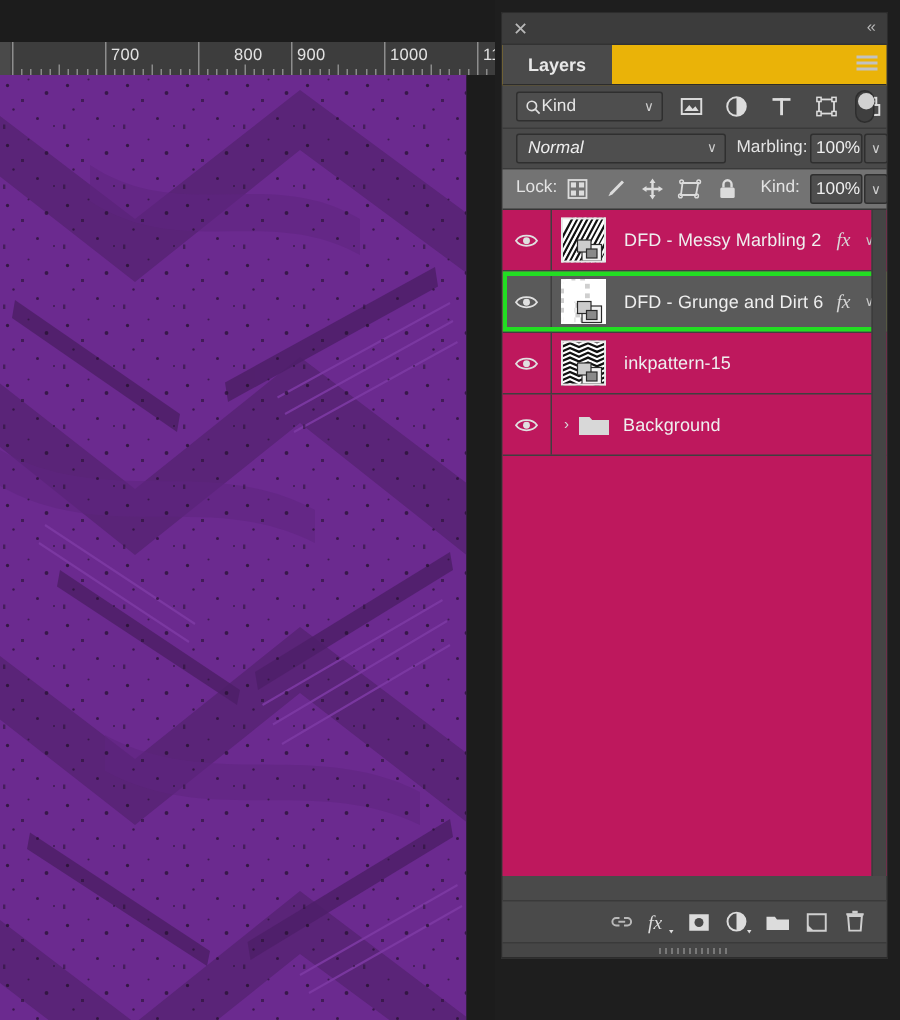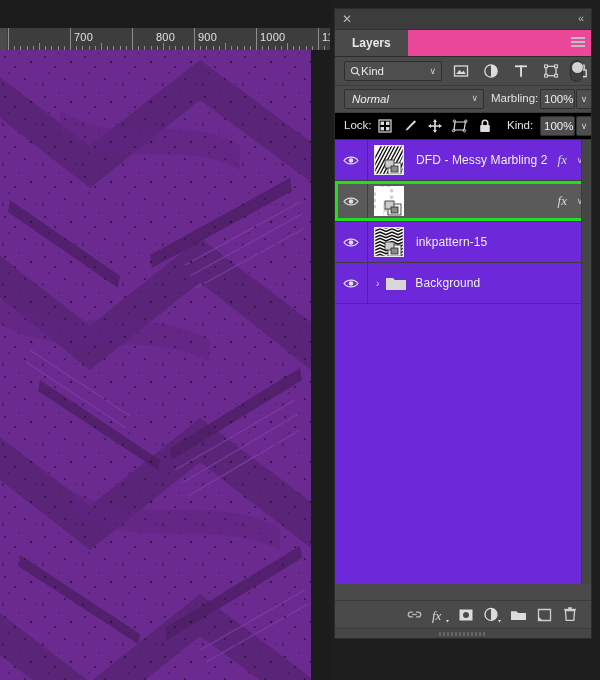--- a/index.html
+++ b/index.html
@@ -137,21 +137,21 @@
     right: 7px; top: 3px;
     color: #b8b8b8;
     font-size: 11px;
     line-height: 13px;
     cursor: pointer;
   }
 
   .tabrow {
     position: relative;
     height: 26px;
-    background: #ec4899;
+    background: #eab308;
     border-bottom: 1px solid #2c2c2c;
   }
   .tab {
     position: absolute;
     left: 0; top: 0;
     height: 26px;
     padding: 0 17px;
     background: #4a4a4a;
     color: #e8e8e8;
     font-size: 12px;
@@ -296,21 +296,21 @@
     color: #cfcfcf;
     font-size: 9px;
     line-height: 19px;
     cursor: pointer;
   }
 
   
   .lock-row {
     position: relative;
     height: 26px;
-    background: #000000;
+    background: #737373;
     border-bottom: 1px solid #353535;
   }
   .lock-text {
     position: absolute;
     left: 9px; top: 6px;
     color: #e3e3e3;
     font-size: 11.5px;
   }
   .lic {
     position: absolute;
@@ -322,21 +322,21 @@
     position: absolute;
     left: 172px; top: 6px;
     color: #e3e3e3;
     font-size: 11.5px;
   }
 
   
   .layer-list {
     position: relative;
     height: 444px;
-    background: #6d28d9;
+    background: #be185d;
     overflow: hidden;
   }
   .layer-row {
     position: relative;
     height: 40px;
     border-bottom: 1px solid #3f3f3f;
     display: flex;
     align-items: center;
     cursor: pointer;
   }
@@ -779,20 +779,21 @@
                   <path d="M23 1 L29 1 L29 6"></path>
                   <path d="M1 24 L1 29 L7 29"></path>
                   <path d="M23 29 L29 29 L29 24"></path>
                 </g>
                 <g>
     <rect x="14" y="18" width="13" height="11" fill="#f2f2f2" stroke="#2a2a2a" stroke-width="0.8"></rect>
     <rect x="11" y="15" width="9" height="8" fill="#cccccc" stroke="#2a2a2a" stroke-width="0.8"></rect>
     <rect x="17" y="21" width="7" height="6" fill="#8a8a8a" stroke="#2a2a2a" stroke-width="0.8"></rect>
   </g>
               </svg></div>
+            <span class="layer-name">DFD - Grunge and Dirt 6</span>
             <span class="fx-cell">fx</span>
             <span class="fx-caret">∨</span>
             <div class="sel-outline" style="border-color: rgb(34, 221, 34);"></div>
           </div>
           <div class="layer-row">
             <div class="eye-cell">
               <svg width="16" height="11" viewBox="0 0 16 11">
            <path d="M1 5.5 C4 1 12 1 15 5.5 C12 10 4 10 1 5.5 Z" fill="none" stroke="#e0e0e0" stroke-width="1.2"></path>
            <circle cx="8" cy="5.5" r="2.3" fill="#e0e0e0"></circle>
               </svg>

